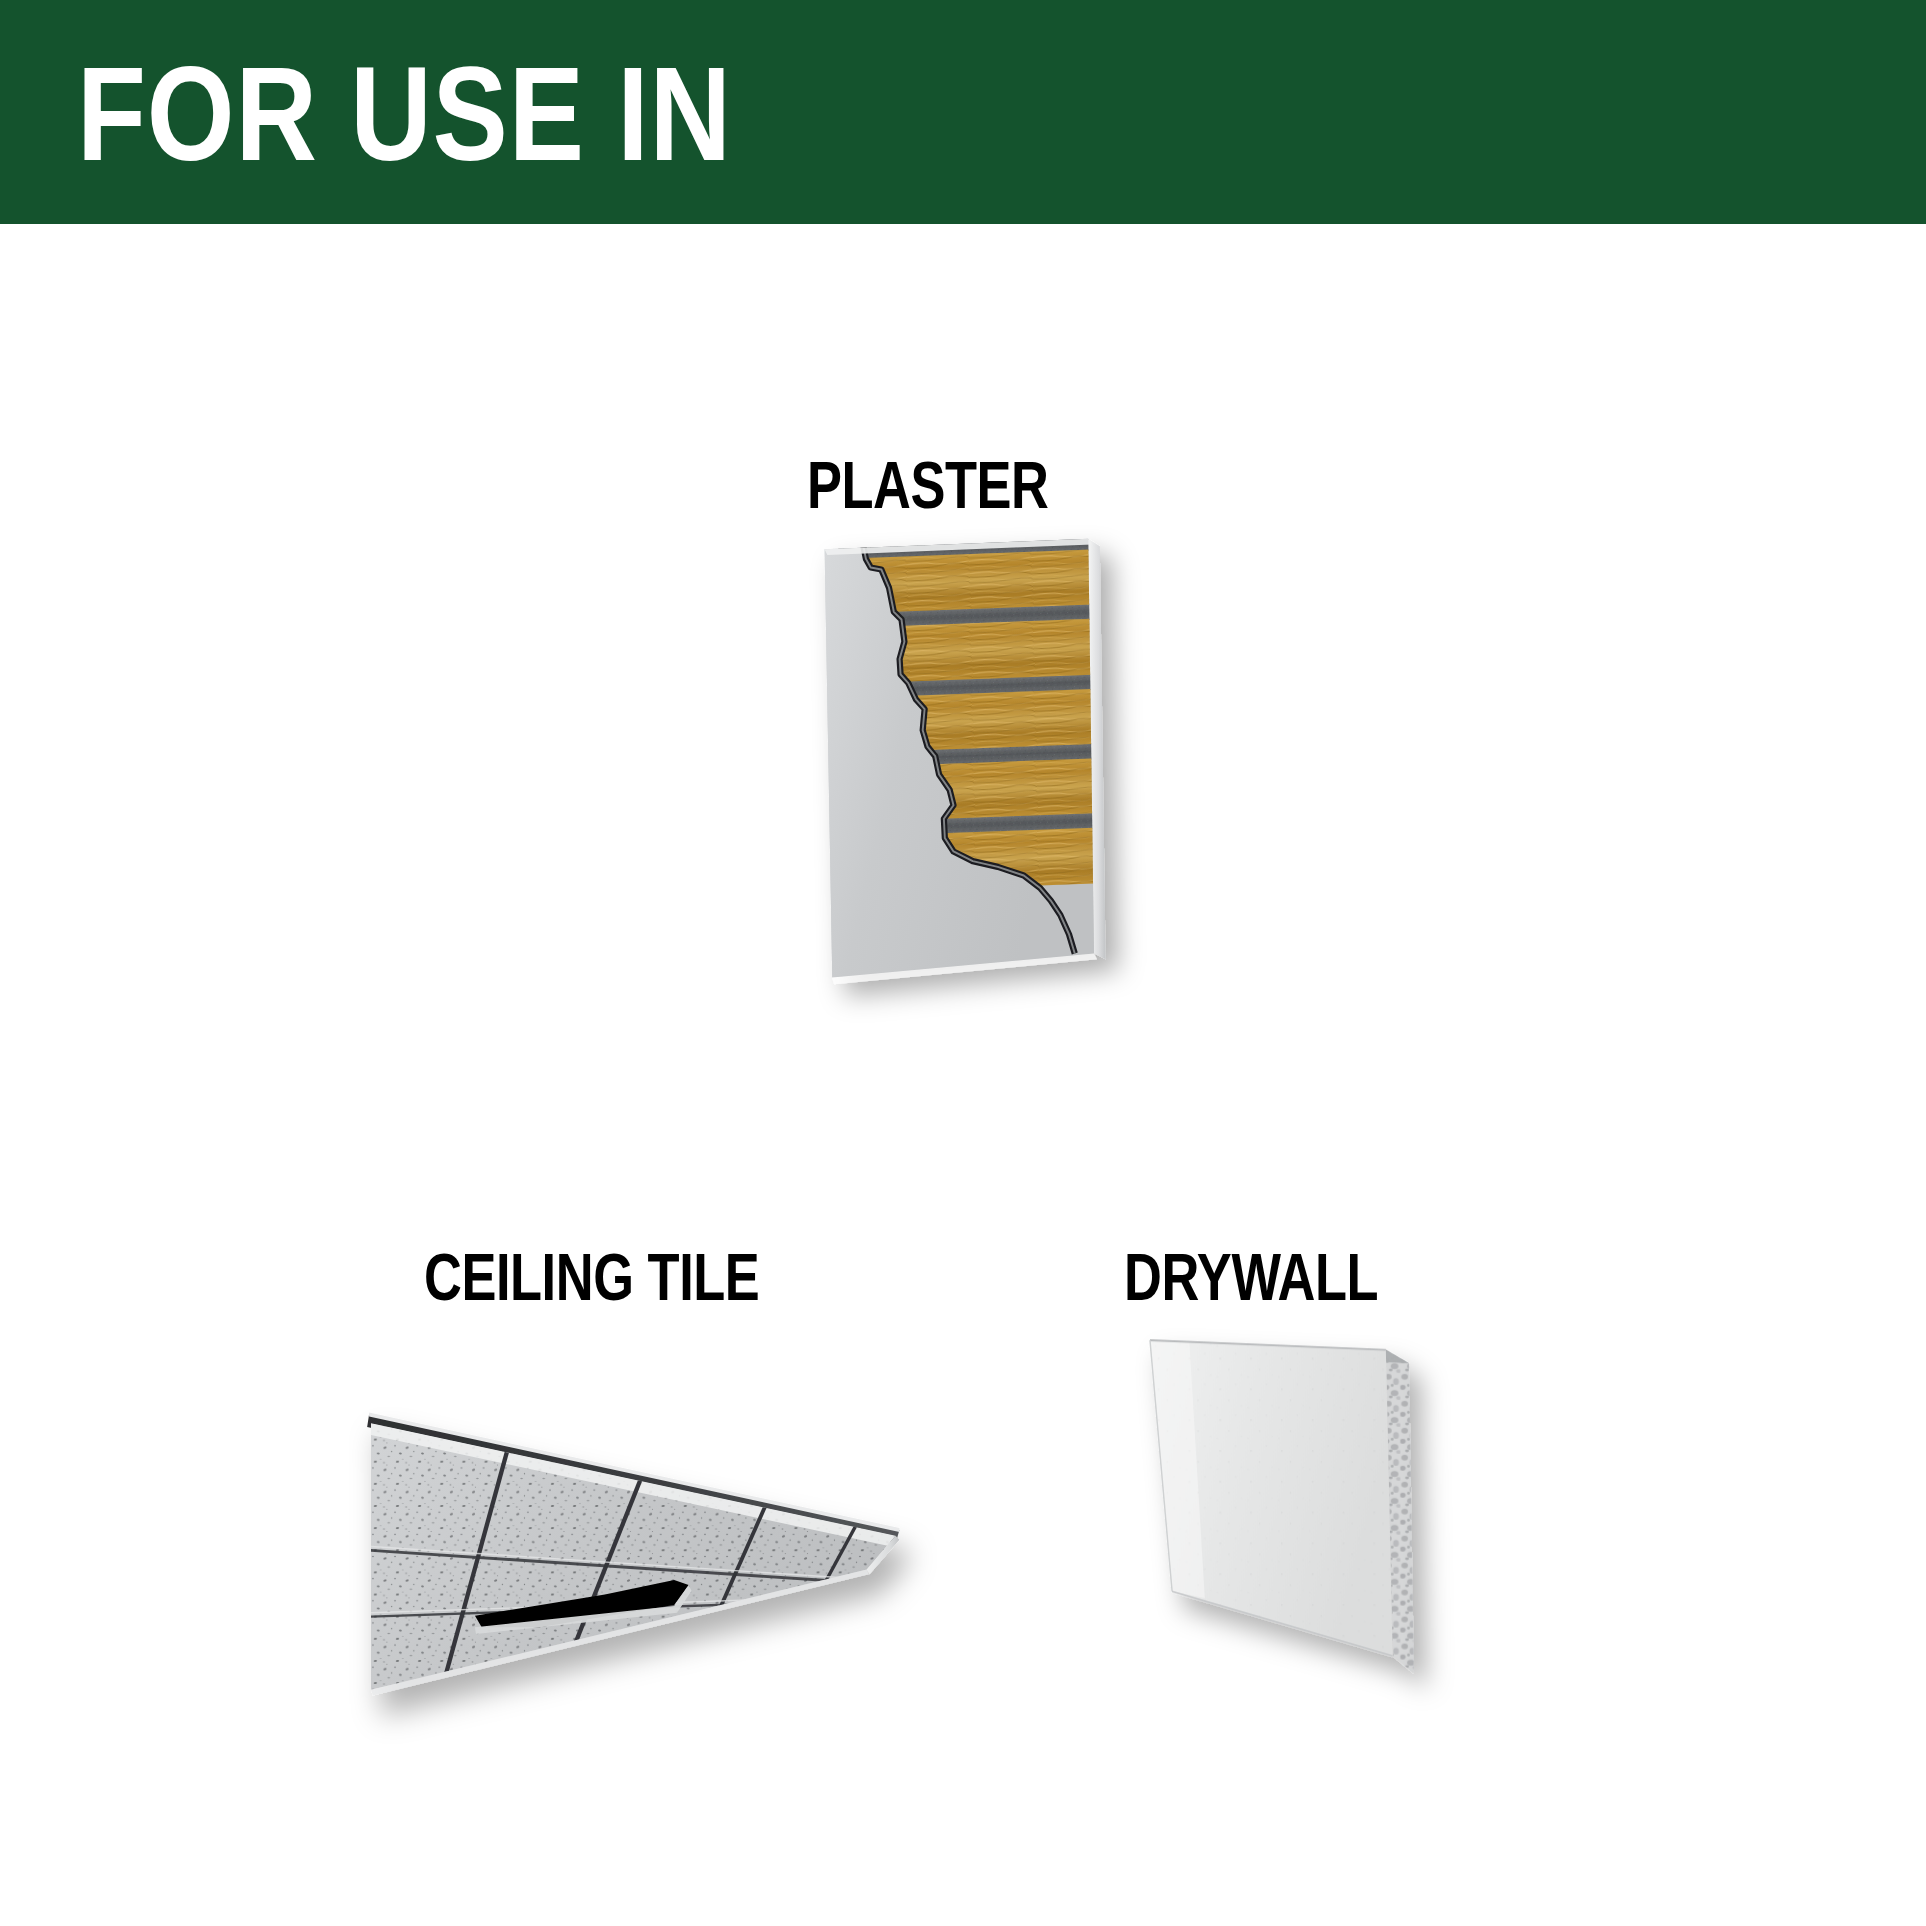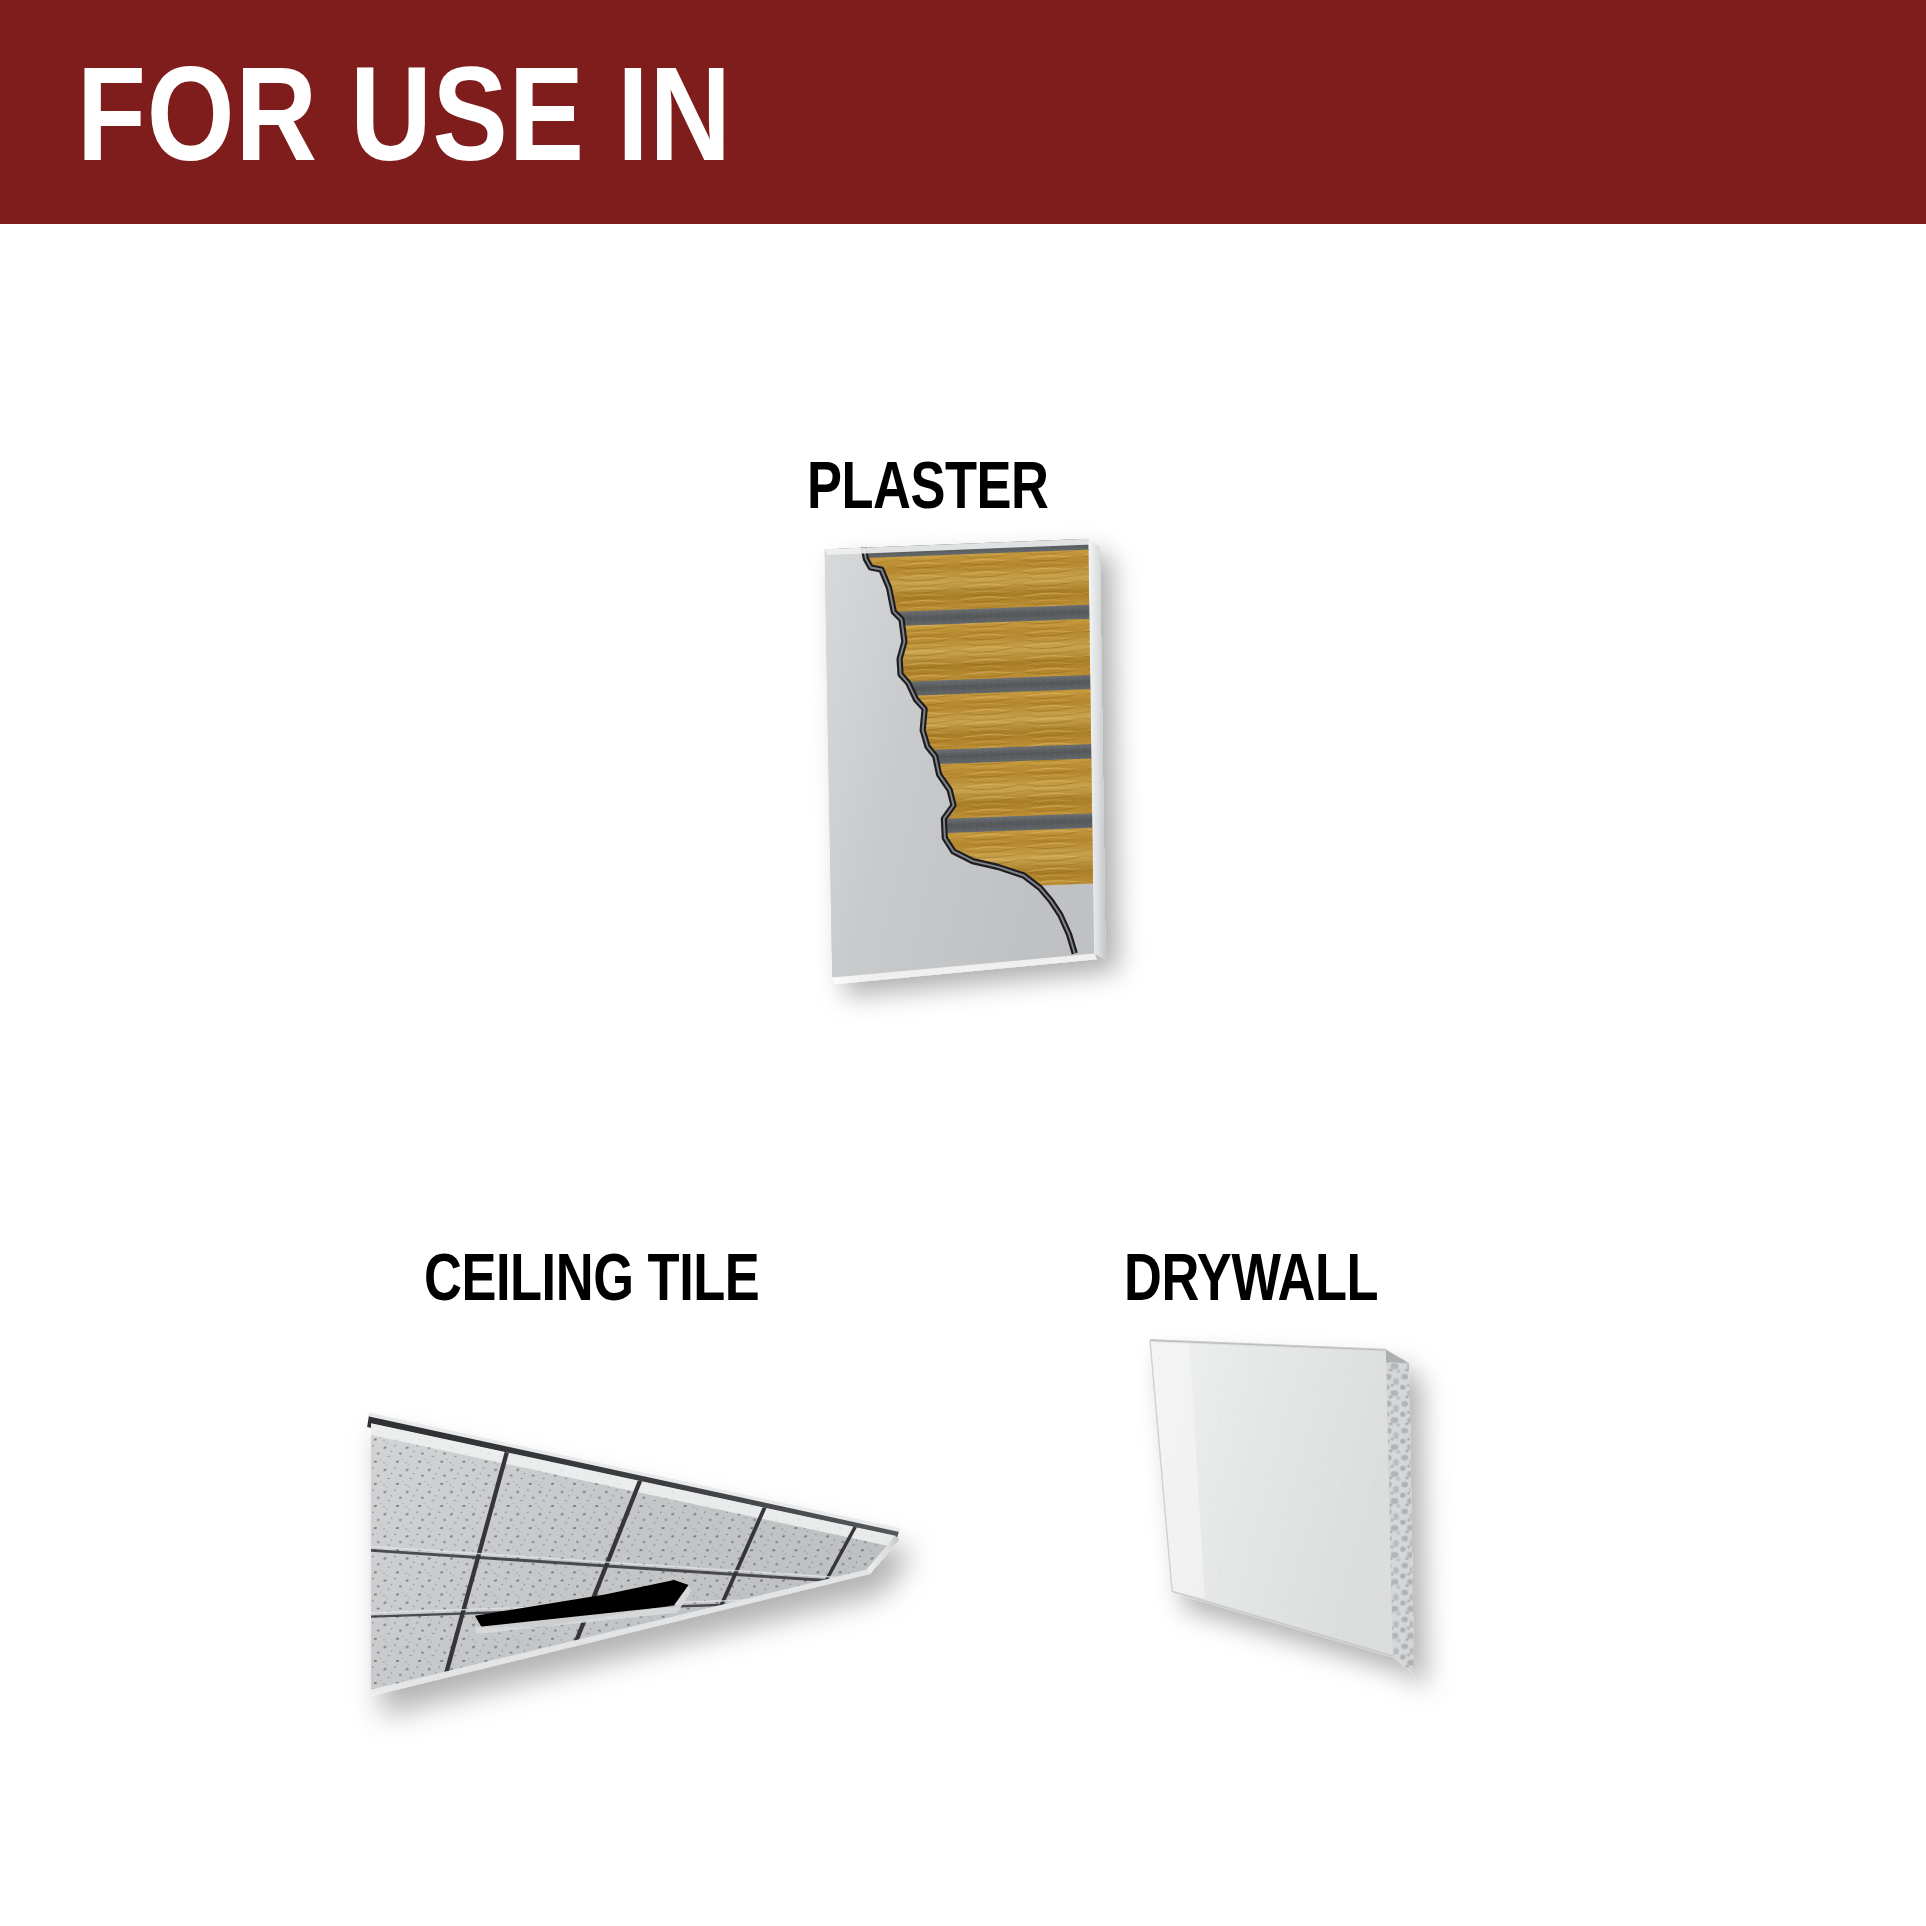--- a/index.html
+++ b/index.html
@@ -62,21 +62,21 @@
   }
   .illus svg { display: block; overflow: visible; }
 
   #plaster-illustration      { left: 780px; top: 530px; width: 347px; height: 462px; }
   #ceiling-tile-illustration { left: 337px;  top: 1377px; width: 607px; height: 385px; }
   #drywall-illustration      { left: 1122px; top: 1319px; width: 337px;  height: 414px; }
 </style>
 </head>
 <body style="background: rgb(255, 255, 255);">
 
-<div id="header-banner" style="background: #7f1d1d;">
+<div id="header-banner" style="background: #14532d;">
   <div id="header-title" style="color: rgb(255, 255, 255);">FOR USE IN</div>
 </div>
 
 <div id="label-plaster" class="section-label">PLASTER</div>
 
 <div id="plaster-illustration" class="illus">
   <svg width="347" height="462" viewBox="0 0 720 960" xmlns="http://www.w3.org/2000/svg">
     <defs>
       <linearGradient id="pl-face" x1="0" y1="0" x2="1" y2="0.4">
         <stop offset="0%" stop-color="#d9dbdd"></stop>

